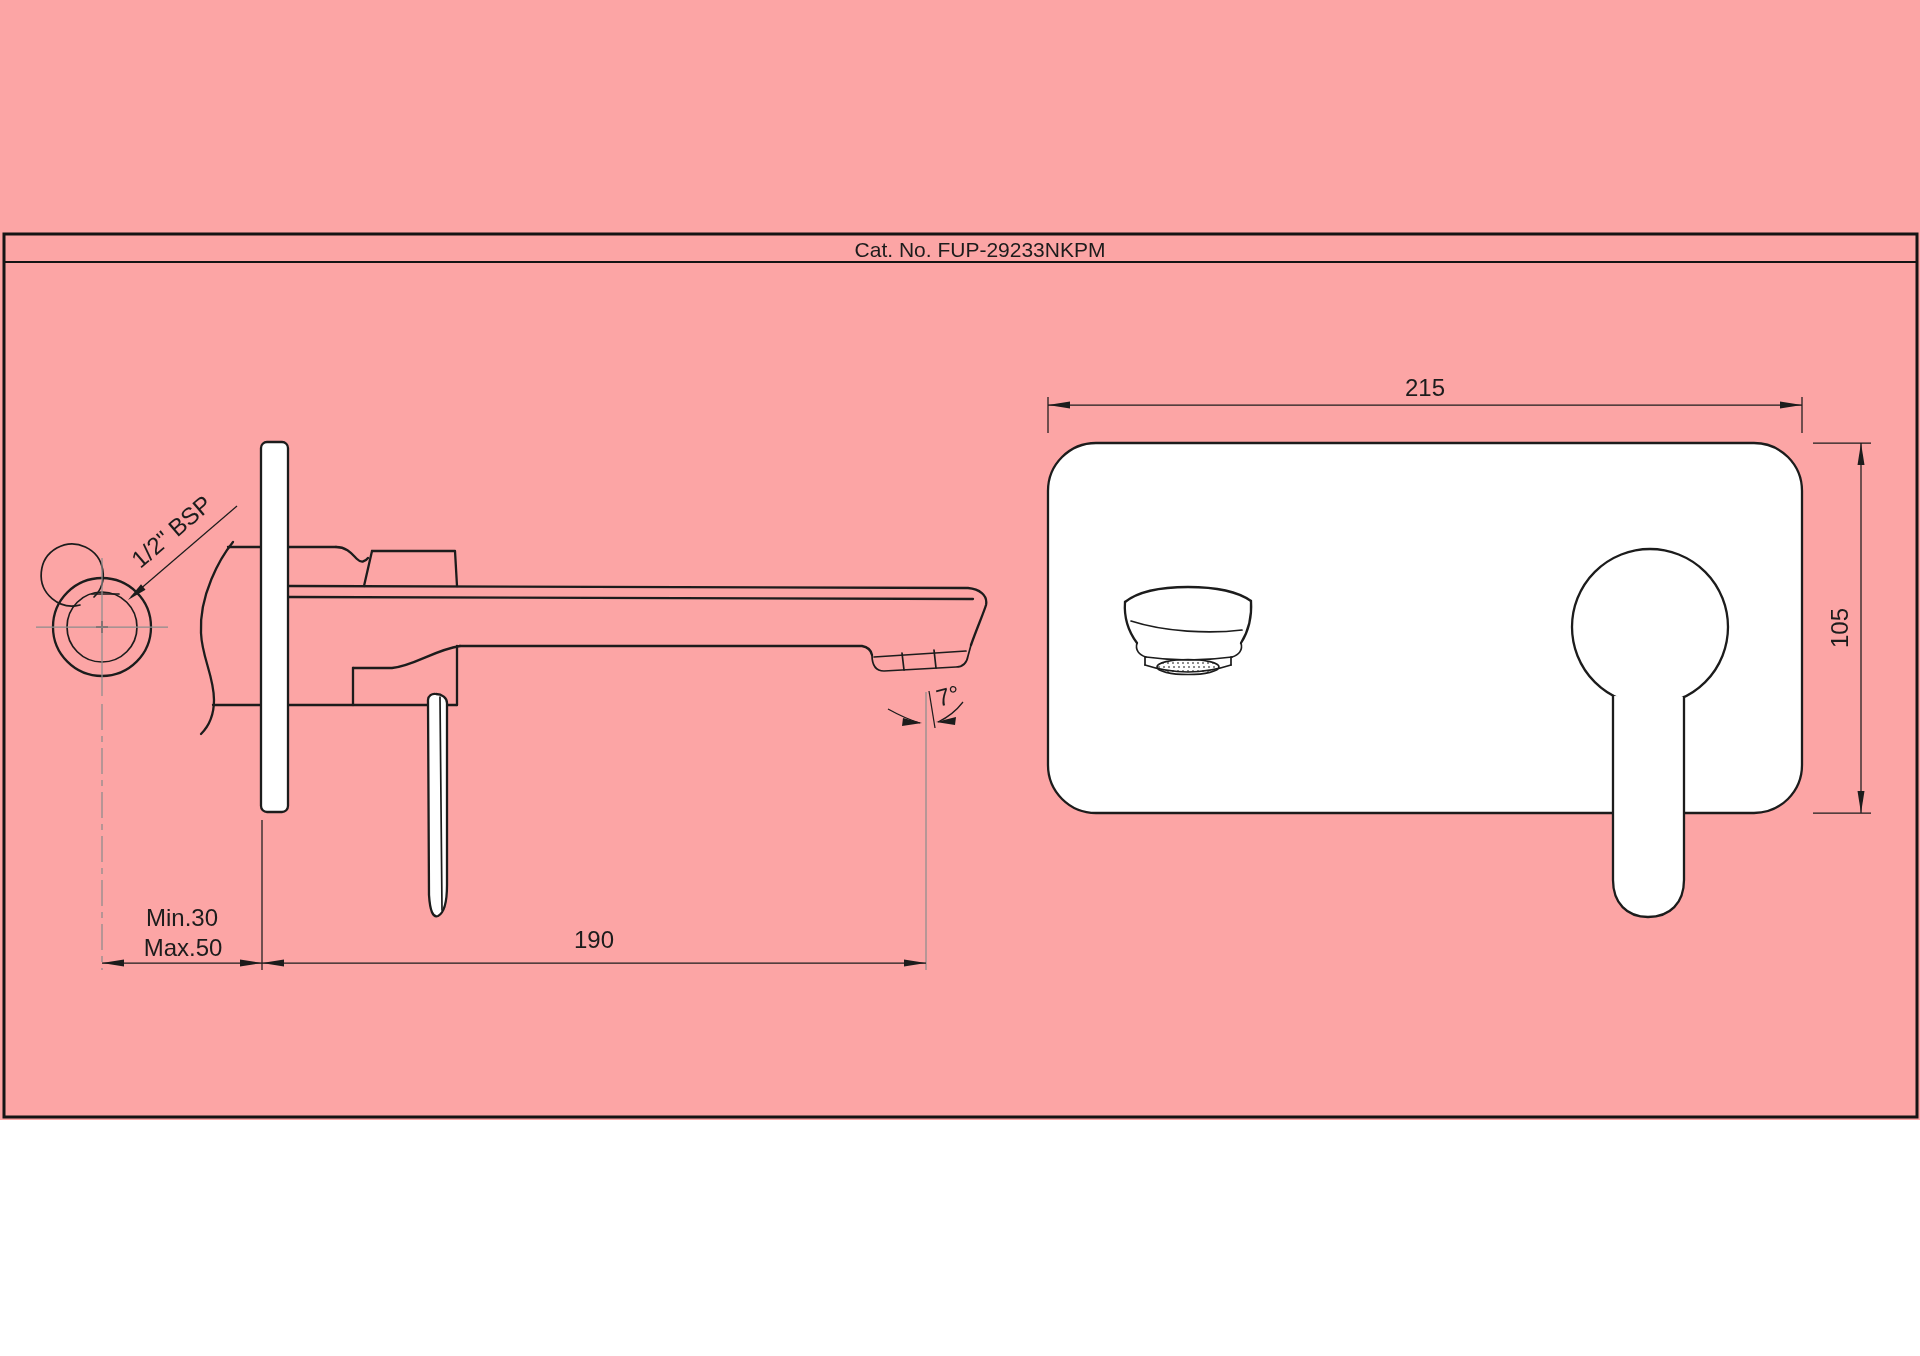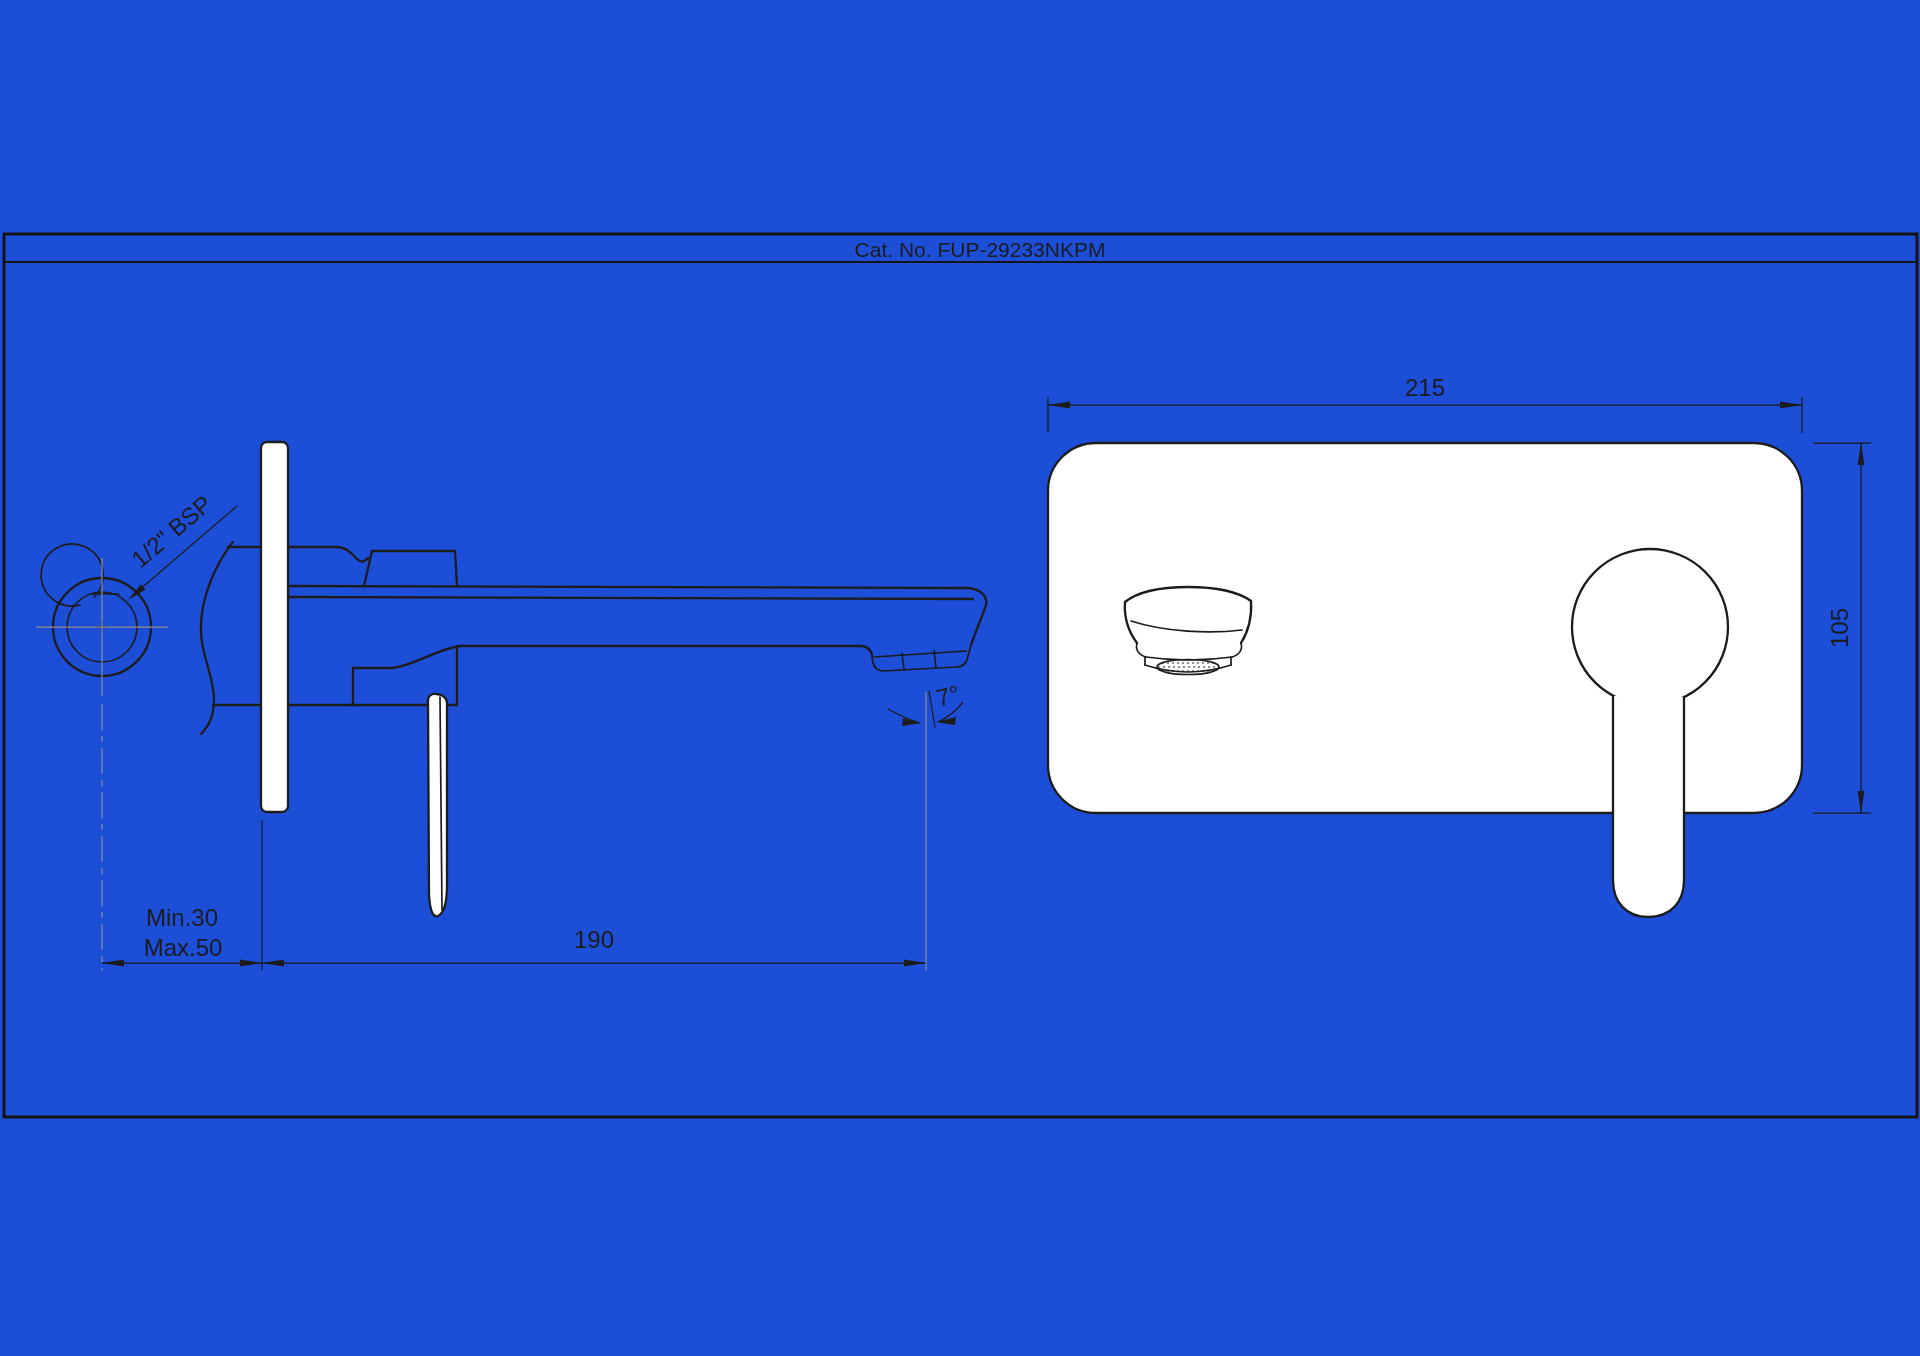--- a/index.html
+++ b/index.html
@@ -1,17 +1,17 @@
 <!DOCTYPE html>
 <html><head>
 <meta charset="utf-8">
 <style>
   html,body{margin:0;padding:0;background:#ffffff;}
   #stage{
-    position:relative;width:1920px;height:1356px;background:#1d4ed8;
+    position:relative;width:1920px;height:1120px;background:#fca5a5;
     font-family:"Liberation Sans", sans-serif;
   }
   svg{display:block;}
   text{font-family:"Liberation Sans", sans-serif;fill:#1c1c1c;}
   .t-title{font-size:21px;}
   .t-dim{font-size:24px;}
   .outline{fill:none;stroke:#1c1c1c;stroke-width:2.3;stroke-linecap:round;stroke-linejoin:round;}
   .outline-thin{fill:none;stroke:#1c1c1c;stroke-width:1.7;stroke-linecap:round;stroke-linejoin:round;}
   .whitefill{fill:#ffffff;stroke:#1c1c1c;stroke-width:2.3;stroke-linejoin:round;}
   .dimline{fill:none;stroke:#1c1c1c;stroke-width:1.25;}

